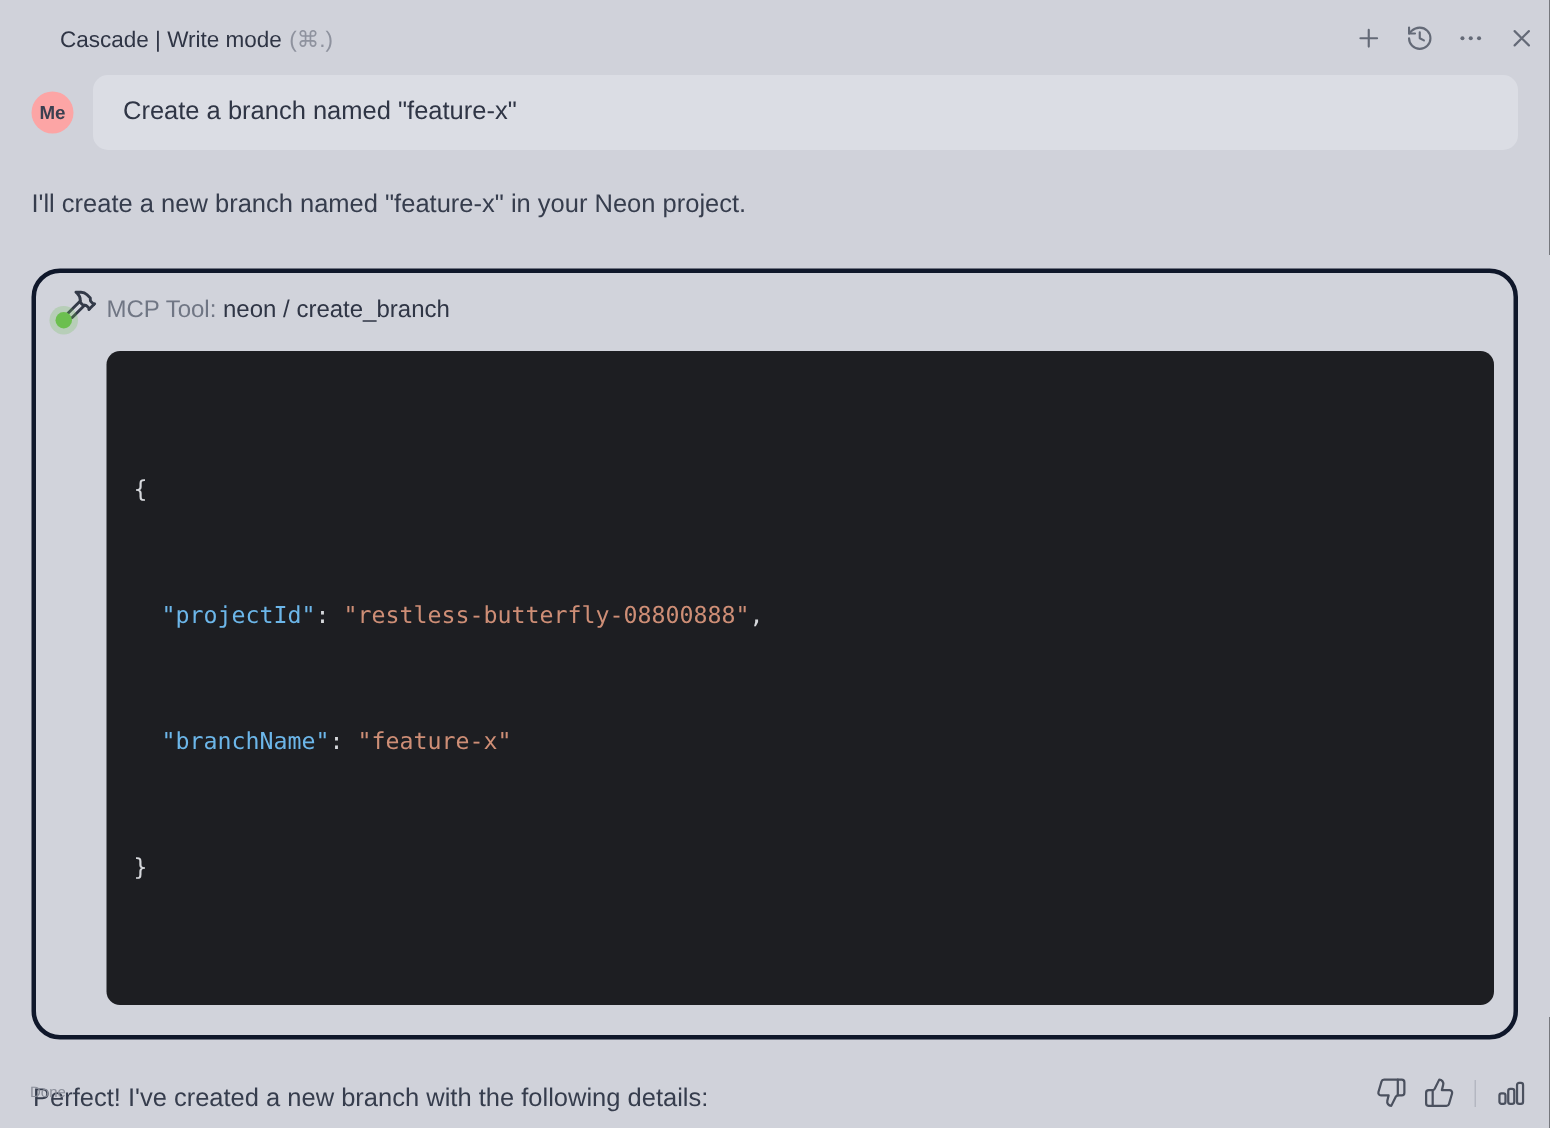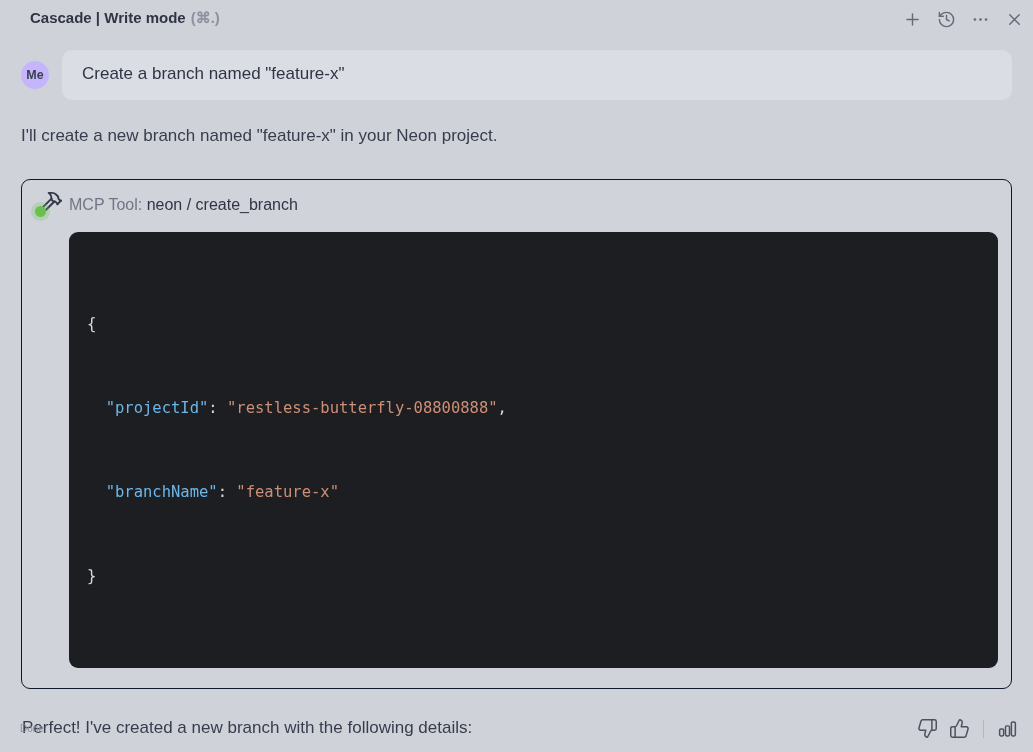--- a/index.html
+++ b/index.html
@@ -8,54 +8,54 @@
     background:#d0d2da;
     font-family:"Liberation Sans", sans-serif;
     color:#333a49;
     position:relative;
     overflow:hidden;
   }
   svg { display:block; }
 
   
   .titlebar {
-    display:flex; align-items:flex-start; justify-content:space-between;
-    padding:9px 8px 2px 30px; height:38px;font-weight:bold;
+    display:flex; align-items:flex-end; justify-content:space-between;
+    padding:9px 8px 2px 40px; height:38px;
   }
   .tb-title { font-size:15px; color:#2f3545; }
   .tb-shortcut { color:#8e929e; margin-left:5px; }
   .tb-icons { display:flex; align-items:center; gap:13px; }
   .tb-btn {
     width:21px; height:21px; color:#646a77; cursor:pointer;
     display:flex; align-items:center; justify-content:center;
     background:none; border:none; padding:0;
   }
   .tb-btn svg { width:19px; height:19px; }
 
   
   .chat { padding:0 21px; }
 
   .user-row { display:flex; align-items:center; gap:13px; margin-top:12px; }
   .avatar {
-    width:28px; height:28px; border-radius:50%; background:#c4b5fd;
+    width:28px; height:28px; border-radius:50%; background:#fca5a5;
     display:flex; align-items:center; justify-content:center;
     font-size:12.5px; font-weight:700; color:#3a4050; flex:none;
   }
   .bubble {
     flex:1; background:#dbdde4; border-radius:10px;
     padding:14px 20px; font-size:17px; color:#2f3545; min-height:50px;
   }
 
   .msg { font-size:17px; line-height:1.45; color:#363d4d; }
   .msg-intro   { margin:24px 0 0 0; }
   .msg-result  { margin:27px 0 0 1px; }
 
   
   .tool-card {
-    margin-top:30px; border:1px solid #0f172a; border-radius:9px;
+    margin-top:30px; border:3px solid #0f172a; border-radius:19px;
     padding:9px 13px 20px 13px; background:rgba(255,255,255,0.04);
   }
   .tool-head { display:flex; align-items:center; gap:6px; cursor:pointer; }
   .tool-icon-wrap { position:relative; width:28px; height:30px; flex:none; }
   .tool-icon-wrap .hammer { position:absolute; top:1px; left:5px; width:23px; height:23px; color:#333a49; }
   .status-dot {
     position:absolute; left:0; bottom:2px; width:11px; height:11px;
     border-radius:50%; background:#6cbf4f;
     box-shadow:0 0 0 4px rgba(108,191,79,0.25);
   }

